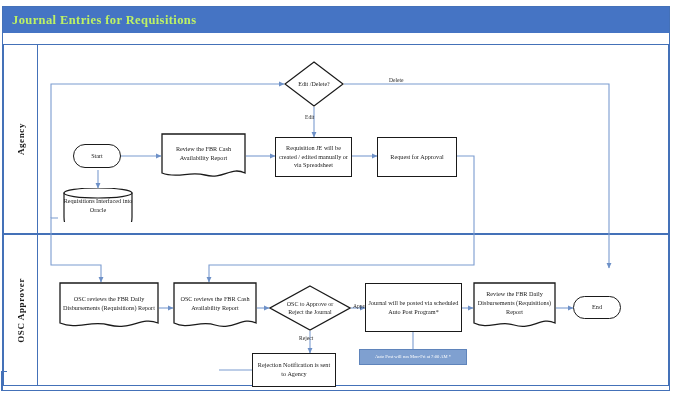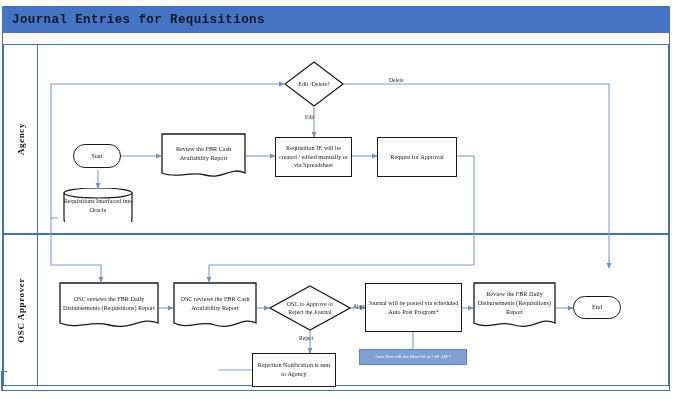--- a/index.html
+++ b/index.html
@@ -4,21 +4,21 @@
 <style>
   html,body{margin:0;padding:0;background:#ffffff;}
   body{font-family:"Liberation Serif", serif;}
   #page{position:relative;width:676px;height:399px;overflow:hidden;background:#fff;}
 
   
   .outer-frame{position:absolute;left:2px;top:6px;width:668px;height:385px;border:1px solid #4471b8;box-sizing:border-box;}
 
   
   .title-bar{position:absolute;left:3px;top:7px;width:666px;height:26px;background:#4574c4;display:flex;align-items:center;box-sizing:border-box;}
-  .title-text{color:#0f172a;font-family:Liberation Mono, monospace;font-weight:bold;font-size:12.5px;letter-spacing:.4px;padding-left:9px;white-space:nowrap;}
+  .title-text{color:#bef264;font-family:Liberation Serif, serif;font-weight:bold;font-size:12.5px;letter-spacing:.4px;padding-left:9px;white-space:nowrap;}
 
   
   .diagram{position:absolute;left:3px;top:40px;width:666px;height:350px;box-sizing:border-box;}
 
   
   .lane{position:absolute;left:0;box-sizing:border-box;border:1px solid #4471b8;}
   .lane-agency{top:4px;height:190px;width:666px;}
   .lane-osc{top:194px;height:152px;width:666px;}
   .lane-label{position:absolute;left:0;top:0;width:34px;height:100%;border-right:1px solid #4471b8;box-sizing:border-box;display:flex;align-items:center;justify-content:center;}
   .lane-label span{writing-mode:vertical-rl;transform:rotate(180deg);font-family:"Liberation Serif",serif;font-size:9px;font-weight:bold;color:#1a1a1a;letter-spacing:.6px;white-space:nowrap;}

